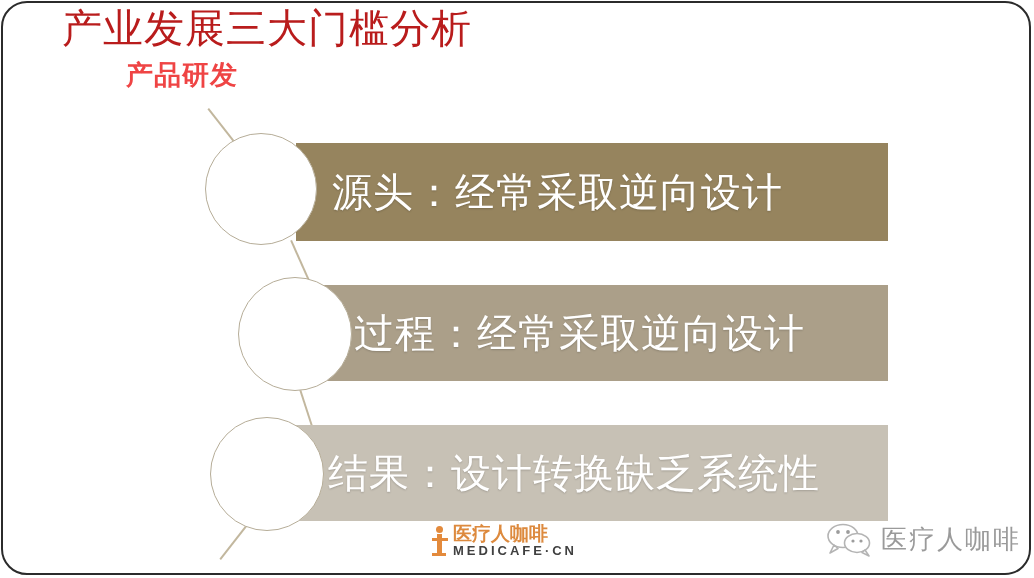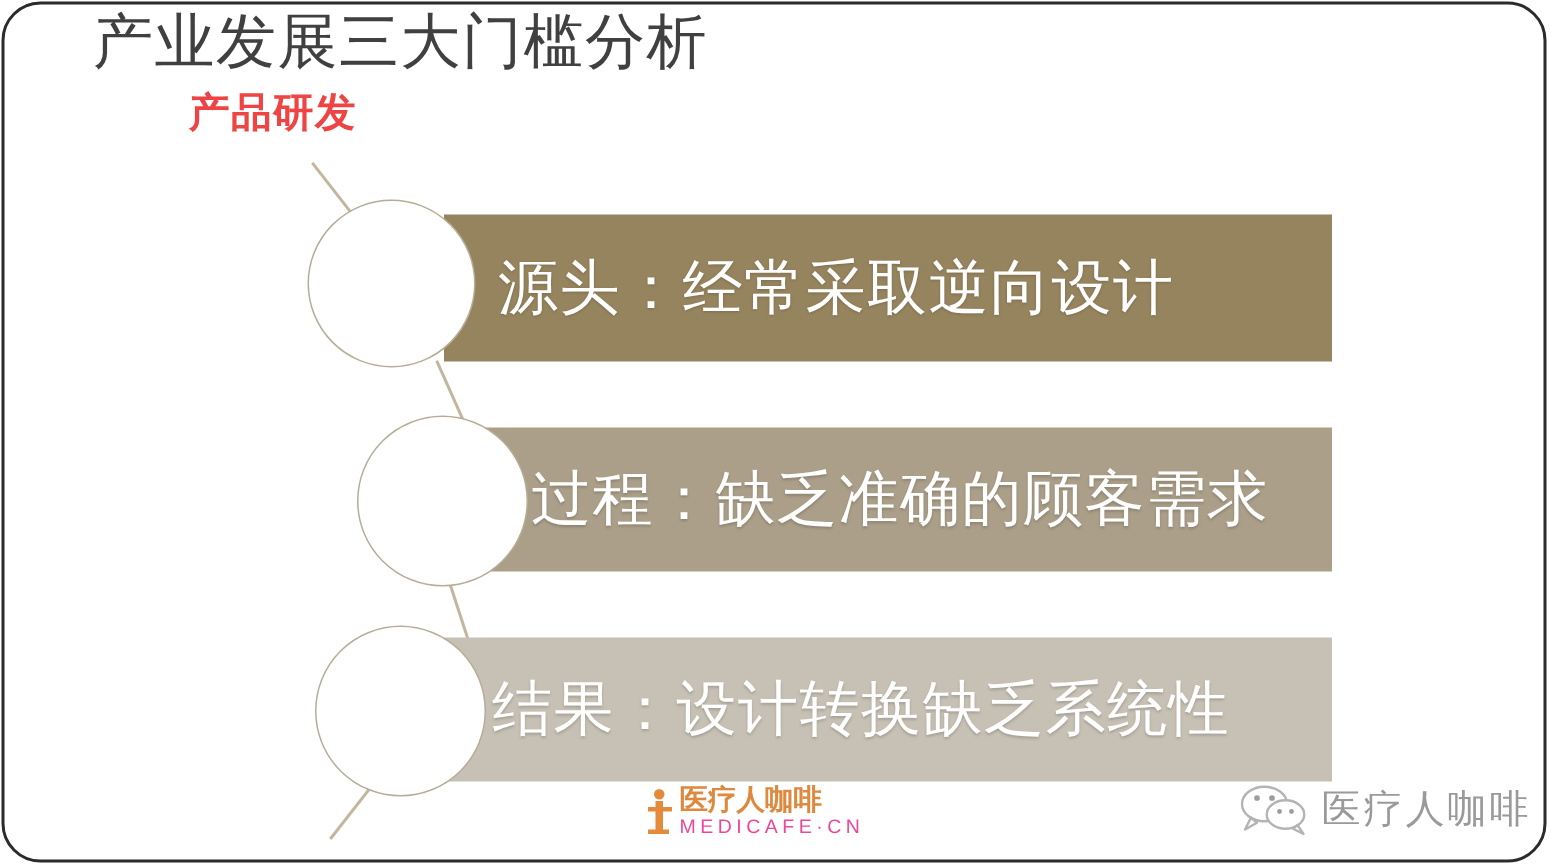--- a/index.html
+++ b/index.html
@@ -145,22 +145,22 @@
   #logo-text-wrap { display: flex; flex-direction: column; line-height: 1; }
   #logo-cn {
     font-size: 19px;
     color: #dd8a3e;
     font-weight: bold;
     letter-spacing: 0px;
     white-space: nowrap;
   }
   #logo-en {
     font-size: 13px;
-    color: #ec4899;
-    font-weight: normal;
+    color: #404040;
+    font-weight: bold;
     letter-spacing: 3px;
     white-space: nowrap;
     margin-top: 1px;
   }
   
   #wechat-watermark {
     position: absolute;
     left: 826px;
     top: 522px;
     display: flex;
@@ -175,38 +175,38 @@
     white-space: nowrap;
   }
 </style>
 </head>
 <body>
 
 <div id="slide">
 
   <div id="frame"></div>
 
-  <div id="page-title" style="color: #404040;">产业发展三大门槛分析</div>
+  <div id="page-title" style="color: #b91c1c;">产业发展三大门槛分析</div>
 
   <div id="subtitle" style="color: #ef4444;">产品研发</div>
 
   <div id="diagram">
 
     <div class="connector" id="conn-top" style="background: rgb(194, 183, 158);"></div>
     <div class="connector" id="conn-mid-1" style="background: rgb(194, 183, 158);"></div>
     <div class="connector" id="conn-mid-2" style="background: rgb(194, 183, 158);"></div>
     <div class="connector" id="conn-bottom" style="background: rgb(194, 183, 158);"></div>
 
     <div class="bar" id="bar-1" style="background: rgb(150, 132, 94);">
       <span class="bar-label" style="color: rgb(255, 255, 255);">源头：经常采取逆向设计</span>
     </div>
     <div class="circle" id="circle-1" style="border-color: rgb(182, 173, 152);"></div>
 
     <div class="bar" id="bar-2" style="background: rgb(171, 159, 137);">
-      <span class="bar-label" style="color: rgb(255, 255, 255);">过程：缺乏准确的顾客需求</span>
+      <span class="bar-label" style="color: rgb(255, 255, 255);">过程：经常采取逆向设计</span>
     </div>
     <div class="circle" id="circle-2" style="border-color: rgb(182, 173, 152);"></div>
 
     <div class="bar" id="bar-3" style="background: rgb(199, 193, 181); text-align: center;">
       <span class="bar-label" style="color: rgb(255, 255, 255);">结果：设计转换缺乏系统性</span>
     </div>
     <div class="circle" id="circle-3" style="border-color: rgb(182, 173, 152);"></div>
 
   </div>
 

